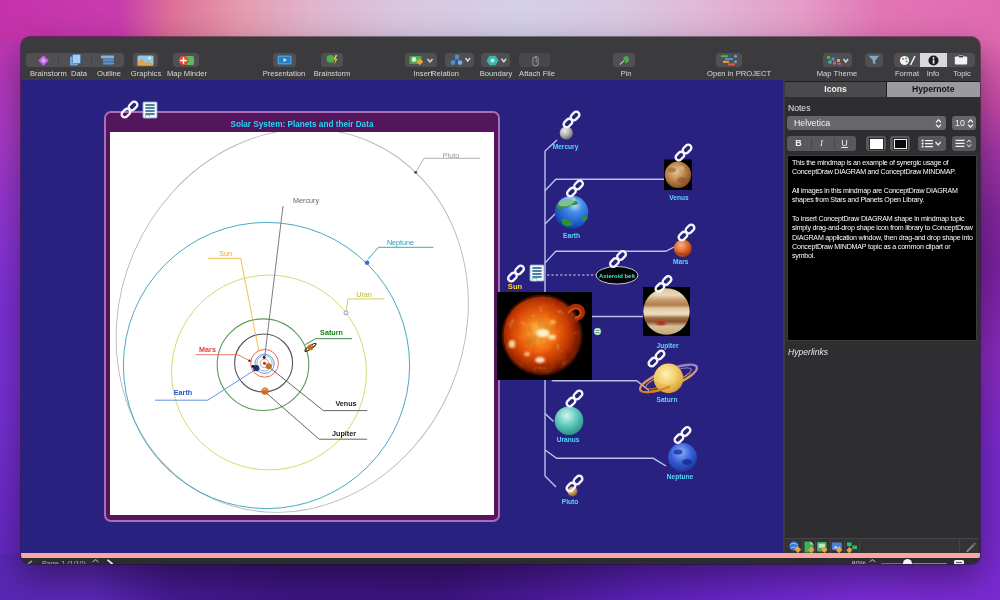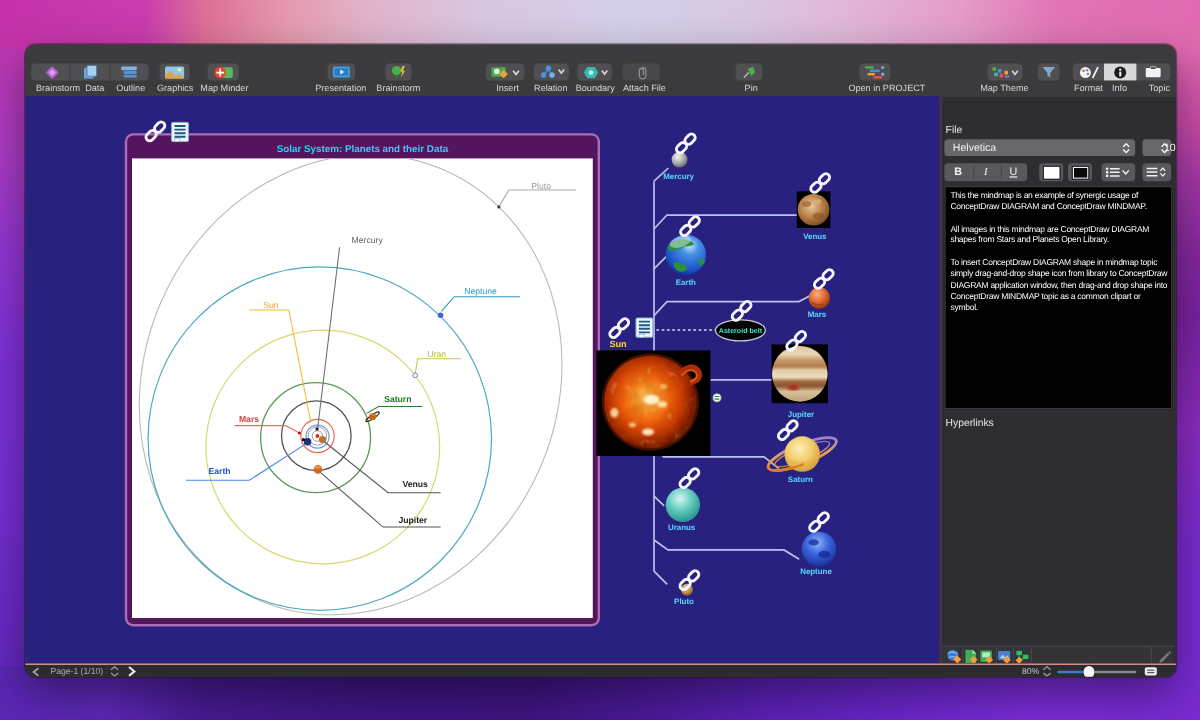--- a/index.html
+++ b/index.html
@@ -36,21 +36,21 @@
   #sidebar { position:absolute; left:764px; top:44px; width:195px; height:472px; background:#2e2d30; overflow:hidden; }
   #tabs { position:absolute; left:0; top:0; width:195px; height:16px; background:#1d1d1f; }
   #tab-icons { position:absolute; left:0; top:0.5px; width:101px; height:15px; background:#4a4a4d; color:#f0f0f0; font-size:8.6px; font-weight:bold; text-align:center; line-height:15px; }
   #tab-hyper { position:absolute; left:101.5px; top:0.5px; width:93.5px; height:15px; background:#9b9aa0; color:#121214; font-size:8.6px; font-weight:bold; text-align:center; line-height:15px; }
   .sblabel { position:absolute; color:#e8e8ea; font-size:8.6px; }
   .ctrl { position:absolute; background:#67666b; border-radius:3px; color:#f2f2f4; }
   .notes-area { position:absolute; left:2px; top:74px; width:190px; height:186px; background:#000; border:1px solid #3c3c3e; color:#fdfdfd; font-size:7.1px; letter-spacing:-0.22px; line-height:9.35px; padding:3px 0 0 4px; white-space:nowrap; overflow:hidden; }
   #linktable { position:absolute; left:0; top:280px; width:193px; height:177px; background:#29282a; }
   #iconrow { position:absolute; left:0; top:457px; width:193px; height:15px; background:#343336; border-top:1px solid #454548; }
   
-  #bottombar { position:absolute; left:0; top:516px; width:959px; height:11px; background:#2c2c2e; border-top:1px solid #fca5a5; color:#b9b9bb; }
+  #bottombar { position:absolute; left:0; top:516px; width:959px; height:11px; background:#2c2c2e; border-top:5px solid #fca5a5; color:#b9b9bb; }
   .bb { position:absolute; font-size:7.2px; line-height:10px; }
 </style>
 </head>
 <body>
 <div id="desktop">
 <div class="strip" id="bg-top"></div>
 <div class="strip" id="bg-left"></div>
 <div class="strip" id="bg-right"></div>
 <div class="strip" id="bg-bottom"></div>
 <div id="win">
@@ -120,21 +120,21 @@
     <div class="tl" style="left:388px; width:28px;">Insert</div>
 
     <div class="tb" style="left:424px; width:29px;"></div>
     <svg style="position:absolute; left:428px; top:2.4px;" width="22" height="12">
           <circle cx="8" cy="2.8" r="2.3" fill="#4a90e0"></circle>
           <circle cx="4" cy="8.6" r="2.3" fill="#4a90e0"></circle>
           <circle cx="11" cy="8.6" r="2.3" fill="#77b0ec"></circle>
           <path d="M8 4.5 L4.8 7 M8.4 4.8 L10.4 7" stroke="#4a90e0" stroke-width="1"></path>
           <path d="M16.5 4 l2.3 3 l2.3 -3" stroke="#d8d8da" stroke-width="1.4" fill="none"></path>
         </svg>
-    <div class="tl" style="left:423px; width:30px;">Relation</div>
+    <div class="tl" style="left:409px; width:30px;">Relation</div>
 
     <div class="tb" style="left:460px; width:29px;"></div>
     <svg style="position:absolute; left:464px; top:2.8px;" width="22" height="11">
           <path d="M4.5 0.8 h6 l3 4.7 l-3 4.7 h-6 l-3 -4.7 Z" fill="#3ab8b0"></path>
           <circle cx="7.5" cy="5.5" r="2" fill="#baf0ea"></circle>
           <path d="M16.5 3.8 l2.3 3 l2.3 -3" stroke="#d8d8da" stroke-width="1.4" fill="none"></path>
         </svg>
     <div class="tl" style="left:458px; width:34px;">Boundary</div>
 
     <div class="tb" style="left:498px; width:31px; background:#48484b;"></div>
@@ -193,21 +193,21 @@
           <rect x="4.7" y="4.6" width="1.7" height="4" fill="#f2f2f4"></rect>
           <circle cx="5.5" cy="3" r="1" fill="#f2f2f4"></circle>
         </svg>
     <svg style="position:absolute; left:933px; top:3px;" width="14" height="10">
           <rect x="0.8" y="1.6" width="12.4" height="7.8" rx="1" fill="#f2f2f4"></rect>
           <rect x="4.5" y="0.4" width="5" height="2.4" rx="0.8" fill="#f2f2f4"></rect>
           <rect x="4.9" y="1" width="4.2" height="1.4" fill="#3b3b3d"></rect>
         </svg>
     <div class="tl" style="left:873px; width:26px;">Format</div>
     <div class="tl" style="left:901px; width:22px;">Info</div>
-    <div class="tl" style="left:928px; width:26px;text-align:right;">Topic</div>
+    <div class="tl" style="left:928px; width:26px;">Topic</div>
   </div>
 
   <svg id="canvas" style="position:absolute; left:0; top:43px;" width="762" height="473" viewBox="21 80 762 473">
     <defs>
       <clipPath id="panelclip">
             <rect x="110" y="132" width="384" height="383"></rect>
           </clipPath>
       <radialGradient id="gSun" cx="46%" cy="46%" r="56%">
         <stop offset="0%" stop-color="#ffd87a"></stop>
             <stop offset="22%" stop-color="#ff9e2e"></stop>
@@ -454,27 +454,31 @@
     <ellipse cx="687" cy="462" rx="5" ry="3" fill="#12248a" opacity="0.7"></ellipse>
     <use href="#chain" transform="translate(682.5,435)"></use>
     <text x="680" y="478.5" text-anchor="middle" fill="#58d9fc" font-size="6.6" font-weight="bold">Neptune</text>
 
     <circle cx="572.5" cy="491.5" r="5" fill="url(#gPlu)"></circle>
     <use href="#chain" transform="translate(574.5,483.5)"></use>
     <text x="570" y="503.5" text-anchor="middle" fill="#58d9fc" font-size="6.6" font-weight="bold">Pluto</text>
   </svg>
 
   <div id="sidebar">
-    <div class="sblabel" style="left:3px; top:22px;">File</div>
+    <div id="tabs">
+          <div id="tab-icons">Icons</div>
+          <div id="tab-hyper">Hypernote</div>
+        </div>
+    <div class="sblabel" style="left:3px; top:22px;">Notes</div>
     <div class="ctrl" style="left:2px; top:35px; width:159px; height:14px; font-size:8.8px; line-height:14px; padding-left:7px;">Helvetica
       <svg style="position:absolute; right:4px; top:2.5px;" width="7" height="9">
             <path d="M1 3.4 L3.5 0.8 L6 3.4 M1 5.6 L3.5 8.2 L6 5.6" stroke="#fff" stroke-width="1.1" fill="none"></path>
           </svg>
     </div>
-    <div class="ctrl" style="left:167px; top:35px; width:24px; height:14px; font-size:8.8px; line-height:14px; padding-left:18px;">10
+    <div class="ctrl" style="left:167px; top:35px; width:24px; height:14px; font-size:8.8px; line-height:14px; padding-left:3px;">10
       <svg style="position:absolute; right:2px; top:2.5px;" width="7" height="9">
             <path d="M1 3.4 L3.5 0.8 L6 3.4 M1 5.6 L3.5 8.2 L6 5.6" stroke="#fff" stroke-width="1.1" fill="none"></path>
           </svg>
     </div>
 
     <div class="ctrl" style="left:2px; top:55px; width:69px; height:15px; background:#59585d;"></div>
     <div style="position:absolute; left:2px; top:55px; width:23px; height:15px; text-align:center; color:#f2f2f4; font-size:9px; line-height:15px; font-weight:bold;">B</div>
     <div style="position:absolute; left:25px; top:55px; width:23px; height:15px; text-align:center; color:#f2f2f4; font-size:9px; line-height:15px; font-style:italic; font-family:'Liberation Serif',serif;">I</div>
     <div style="position:absolute; left:48px; top:55px; width:23px; height:15px; text-align:center; color:#f2f2f4; font-size:9px; line-height:15px; text-decoration:underline;">U</div>
     <div style="position:absolute; left:25.5px; top:57px; width:1px; height:11px; background:#48484b;"></div>
@@ -494,21 +498,21 @@
             <path d="M14.5 3 l2.6 3 l2.6 -3" stroke="#f2f2f4" stroke-width="1.2" fill="none"></path>
           </svg>
     </div>
     <div class="ctrl" style="left:167px; top:55px; width:24px; height:15px; background:#59585d;">
       <svg style="position:absolute; left:3px; top:3px;" width="18" height="9">
             <path d="M0.5 1.4 h9 M0.5 4.4 h9 M0.5 7.4 h9" stroke="#f2f2f4" stroke-width="1.2"></path>
             <path d="M12 3.4 L14 1 L16 3.4 M12 5.4 L14 7.8 L16 5.4" stroke="#f2f2f4" stroke-width="1" fill="none"></path>
           </svg>
     </div>
     <div class="notes-area">This the mindmap is an example of synergic usage of<br>ConceptDraw DIAGRAM and ConceptDraw MINDMAP.<br><br>All images in this mindmap are ConceptDraw DIAGRAM<br>shapes from Stars and Planets Open Library.<br><br>To insert ConceptDraw DIAGRAM shape in mindmap topic<br>simply drag-and-drop shape icon from library to ConceptDraw<br>DIAGRAM application window, then drag-and drop shape into<br>ConceptDraw MINDMAP topic as a common clipart or<br>symbol.</div>
-    <div class="sblabel" style="left:3px; top:266px;">Hyperlinks</div>
+    <div class="sblabel" style="left:3px; top:266px;font-style:italic;">Hyperlinks</div>
     <div id="iconrow">
       <svg style="position:absolute; left:4px; top:2px;" width="12" height="12">
             <circle cx="5" cy="5" r="4.6" fill="#3a7ad8"></circle>
             <path d="M1 3.6 Q3 2 5 2.4 Q7.6 2.8 9 4 M1.6 7 Q4 5.8 6.4 6.3 Q8 6.7 9 7.4" stroke="#bcd8f2" stroke-width=".7" fill="none"></path>
             <path d="M6.2 6.2 h5 v4.6 h-5 Z" fill="#f0a03a" transform="rotate(45 8.7 8.5)"></path>
           </svg>
       <svg style="position:absolute; left:18px; top:2px;" width="12" height="12">
             <path d="M1.5 0.5 h6 l3 3 v8 h-9 Z" fill="#3fae57"></path>
             <path d="M7.5 .5 l3 3 h-3 Z" fill="#bfe8c8"></path>
             <rect x="6" y="6.4" width="4.6" height="4.6" transform="rotate(45 8.3 8.7)" fill="#f0a03a"></rect>

